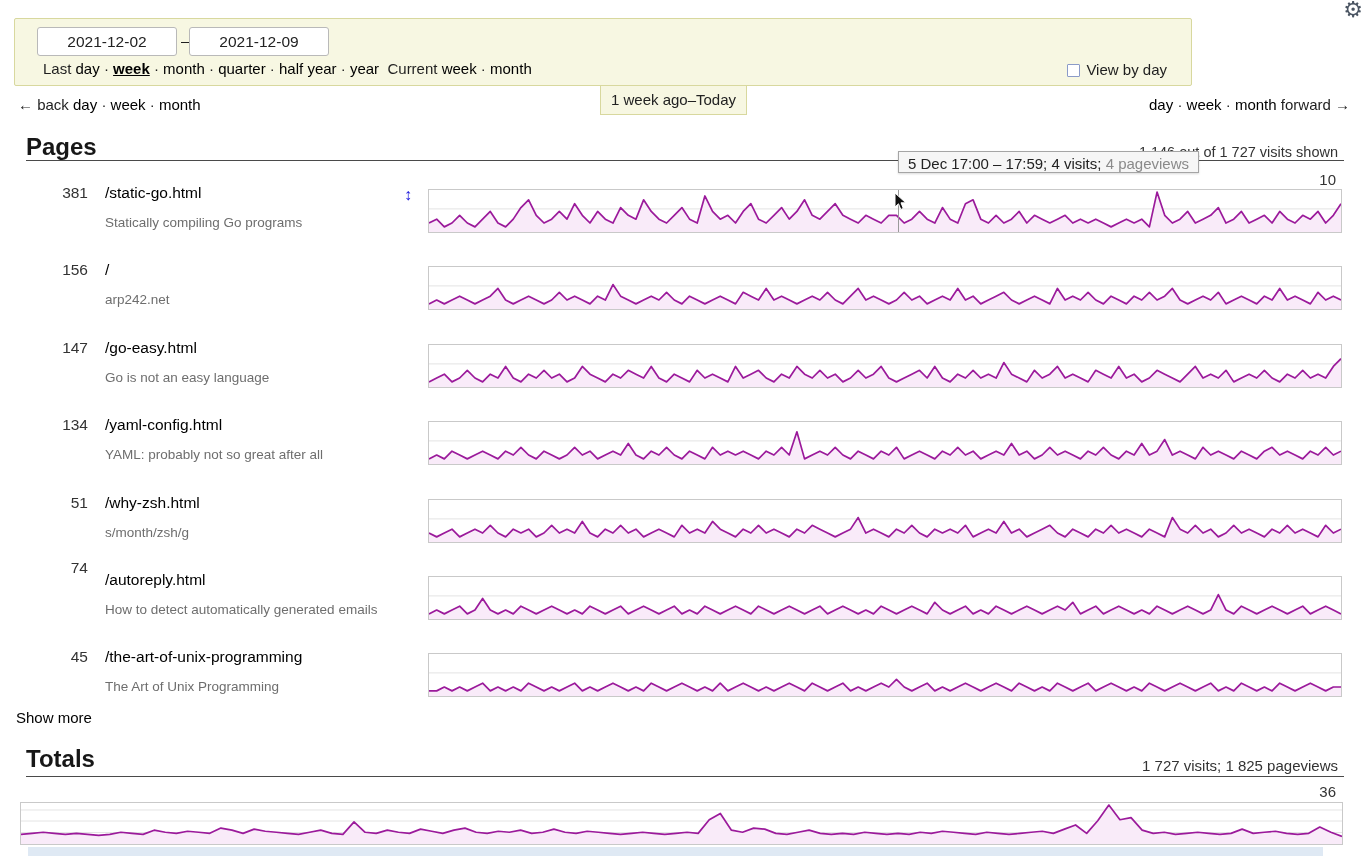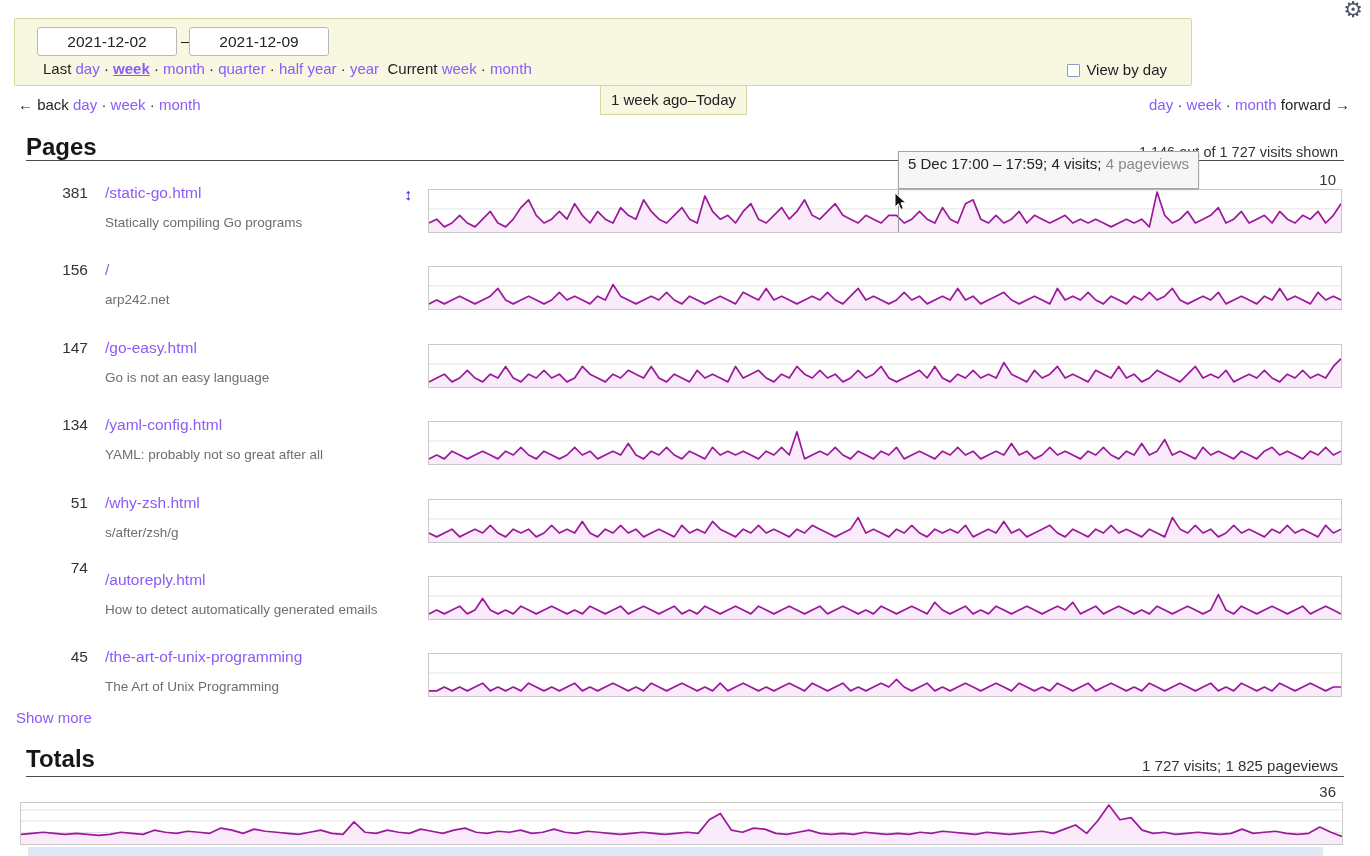--- a/index.html
+++ b/index.html
@@ -1,19 +1,19 @@
 <!DOCTYPE html>
 <html><head>
 <meta charset="utf-8">
 <style>
   * { margin:0; padding:0; box-sizing:border-box; }
   html,body { width:1370px; height:856px; background:#fff; overflow:hidden;
     font-family:"Liberation Sans", sans-serif; color:#1f1f1f; font-size:15px; }
   .abs { position:absolute; }
-  a.lnk, .lnk { color:#8b5cf6; text-decoration:none; cursor:pointer; }
+  a.lnk, .lnk { color:#000000; text-decoration:none; cursor:pointer; }
   .sel { font-weight:bold; text-decoration:underline; }
   .muted { color:#6e6e6e; }
   
   .panel { position:absolute; left:14px; top:18px; width:1178px; height:68px;
     background:#f7f7e2; border:1px solid #d8d89e; border-radius:2px; }
   .txtinput { position:absolute; background:#fff; border:1px solid #b9b9b9; border-radius:3px;
     font-family:"Liberation Sans", sans-serif; font-size:15.5px; color:#222; padding:0 6px; outline:none; }
   .dateinput { text-align:center; }
   .checkbox { display:inline-block; width:13px; height:13px; background:#fff;
     border:1px solid #8b9bc8; border-radius:1px; vertical-align:-2px; margin-right:6px; }
@@ -27,21 +27,21 @@
   .count { position:absolute; left:26px; width:62px; text-align:right; font-size:15.5px; color:#333; }
   .pagelink { position:absolute; left:105px; font-size:15.5px; }
   .pagedesc { position:absolute; left:105px; font-size:13.5px; color:#6e6e6e; }
   .chart { position:absolute; left:428px; width:914px; height:44px;
     border:1px solid #c9c9c9; background:#fff; overflow:hidden; }
   .chart svg { position:absolute; left:0; top:0; width:100%; height:100%; display:block; }
   .totchart { left:20px; width:1323px; height:43px; }
   .scaleicon { position:absolute; left:404px; font-size:16px; font-weight:bold; color:#2420dd; cursor:pointer; }
   .hoverline { position:absolute; width:1px; background:#9a9a9a; z-index:5; }
   .tooltip { position:absolute; left:898px; top:151px; z-index:10; white-space:nowrap;
-    background:#f6f6f6; border:1px solid #a5a5a5; padding:3px 9px 16px 9px; font-size:15px; color:#222;
+    background:#f6f6f6; border:1px solid #a5a5a5; padding:3px 9px 0 9px; font-size:15px; color:#222;
     box-shadow:0 1px 2px rgba(0,0,0,.15); }
   .ymax { position:absolute; font-size:15px; color:#333; }
   .rightmeta { position:absolute; font-size:14.5px; color:#333; }
   .gear { position:absolute; right:7px; top:-3px; font-size:22px; color:#4b5563; cursor:pointer; }
   .strip { position:absolute; left:28px; top:847px; width:1295px; height:9px; background:#dfe9f4; }
   .cursor { position:absolute; left:894px; top:192px; z-index:20; }
 </style>
 </head>
 <body>
 
@@ -141,21 +141,21 @@
   <div class="chart" style="top:421px;">
       <svg viewBox="0 0 1000 100" preserveAspectRatio="none">
         <line x1="0" x2="1000" y1="45" y2="45" stroke="#e4e4e4" vector-effect="non-scaling-stroke"></line>
         <polygon points="0,100 0.0,87.8 8.4,78.6 16.8,87.8 25.2,69.4 33.6,78.6 42.0,87.8 50.4,78.6 58.8,69.4 67.2,78.6 75.6,87.8 84.0,69.4 92.4,78.6 100.8,60.2 109.2,78.6 117.6,87.8 126.1,69.4 134.5,78.6 142.9,87.8 151.3,78.6 159.7,60.2 168.1,78.6 176.5,69.4 184.9,87.8 193.3,78.6 201.7,69.4 210.1,78.6 218.5,51.0 226.9,78.6 235.3,87.8 243.7,69.4 252.1,78.6 260.5,60.2 268.9,78.6 277.3,87.8 285.7,69.4 294.1,78.6 302.5,87.8 310.9,60.2 319.3,78.6 327.7,69.4 336.1,78.6 344.5,69.4 352.9,78.6 361.3,87.8 369.7,69.4 378.2,78.6 386.6,60.2 395.0,78.6 403.4,23.4 411.8,87.8 420.2,78.6 428.6,69.4 437.0,78.6 445.4,60.2 453.8,78.6 462.2,87.8 470.6,69.4 479.0,78.6 487.4,87.8 495.8,69.4 504.2,78.6 512.6,60.2 521.0,87.8 529.4,78.6 537.8,69.4 546.2,78.6 554.6,87.8 563.0,69.4 571.4,78.6 579.8,60.2 588.2,78.6 596.6,69.4 605.0,87.8 613.4,78.6 621.8,69.4 630.3,78.6 638.7,51.0 647.1,78.6 655.5,69.4 663.9,87.8 672.3,78.6 680.7,60.2 689.1,78.6 697.5,69.4 705.9,78.6 714.3,87.8 722.7,69.4 731.1,78.6 739.5,60.2 747.9,78.6 756.3,87.8 764.7,69.4 773.1,78.6 781.5,51.0 789.9,78.6 798.3,69.4 806.7,41.8 815.1,78.6 823.5,69.4 831.9,78.6 840.3,87.8 848.7,60.2 857.1,78.6 865.5,69.4 873.9,78.6 882.4,87.8 890.8,69.4 899.2,78.6 907.6,87.8 916.0,69.4 924.4,60.2 932.8,78.6 941.2,69.4 949.6,78.6 958.0,87.8 966.4,69.4 974.8,78.6 983.2,60.2 991.6,78.6 1000.0,69.4 1000,100" fill="#f9ebf9"></polygon>
         <polyline points="0.0,87.8 8.4,78.6 16.8,87.8 25.2,69.4 33.6,78.6 42.0,87.8 50.4,78.6 58.8,69.4 67.2,78.6 75.6,87.8 84.0,69.4 92.4,78.6 100.8,60.2 109.2,78.6 117.6,87.8 126.1,69.4 134.5,78.6 142.9,87.8 151.3,78.6 159.7,60.2 168.1,78.6 176.5,69.4 184.9,87.8 193.3,78.6 201.7,69.4 210.1,78.6 218.5,51.0 226.9,78.6 235.3,87.8 243.7,69.4 252.1,78.6 260.5,60.2 268.9,78.6 277.3,87.8 285.7,69.4 294.1,78.6 302.5,87.8 310.9,60.2 319.3,78.6 327.7,69.4 336.1,78.6 344.5,69.4 352.9,78.6 361.3,87.8 369.7,69.4 378.2,78.6 386.6,60.2 395.0,78.6 403.4,23.4 411.8,87.8 420.2,78.6 428.6,69.4 437.0,78.6 445.4,60.2 453.8,78.6 462.2,87.8 470.6,69.4 479.0,78.6 487.4,87.8 495.8,69.4 504.2,78.6 512.6,60.2 521.0,87.8 529.4,78.6 537.8,69.4 546.2,78.6 554.6,87.8 563.0,69.4 571.4,78.6 579.8,60.2 588.2,78.6 596.6,69.4 605.0,87.8 613.4,78.6 621.8,69.4 630.3,78.6 638.7,51.0 647.1,78.6 655.5,69.4 663.9,87.8 672.3,78.6 680.7,60.2 689.1,78.6 697.5,69.4 705.9,78.6 714.3,87.8 722.7,69.4 731.1,78.6 739.5,60.2 747.9,78.6 756.3,87.8 764.7,69.4 773.1,78.6 781.5,51.0 789.9,78.6 798.3,69.4 806.7,41.8 815.1,78.6 823.5,69.4 831.9,78.6 840.3,87.8 848.7,60.2 857.1,78.6 865.5,69.4 873.9,78.6 882.4,87.8 890.8,69.4 899.2,78.6 907.6,87.8 916.0,69.4 924.4,60.2 932.8,78.6 941.2,69.4 949.6,78.6 958.0,87.8 966.4,69.4 974.8,78.6 983.2,60.2 991.6,78.6 1000.0,69.4" fill="none" stroke="#9b1a9b" stroke-width="1.7" stroke-linejoin="round" vector-effect="non-scaling-stroke"></polyline>
       </svg>
     </div>
 
   <div class="count" style="top:494px;">51</div>
   <a class="pagelink lnk" style="top:494px;">/why-zsh.html</a>
-  <div class="pagedesc" style="top:525px;">s/after/zsh/g</div>
+  <div class="pagedesc" style="top:525px;">s/month/zsh/g</div>
   <div class="chart" style="top:499px;">
       <svg viewBox="0 0 1000 100" preserveAspectRatio="none">
         <line x1="0" x2="1000" y1="45" y2="45" stroke="#e4e4e4" vector-effect="non-scaling-stroke"></line>
         <polygon points="0,100 0.0,78.6 8.4,87.8 16.8,78.6 25.2,69.4 33.6,87.8 42.0,78.6 50.4,69.4 58.8,78.6 67.2,60.2 75.6,78.6 84.0,87.8 92.4,69.4 100.8,78.6 109.2,69.4 117.6,87.8 126.1,78.6 134.5,60.2 142.9,78.6 151.3,69.4 159.7,78.6 168.1,51.0 176.5,78.6 184.9,87.8 193.3,69.4 201.7,78.6 210.1,60.2 218.5,78.6 226.9,69.4 235.3,87.8 243.7,78.6 252.1,69.4 260.5,78.6 268.9,87.8 277.3,60.2 285.7,78.6 294.1,69.4 302.5,78.6 310.9,51.0 319.3,69.4 327.7,78.6 336.1,87.8 344.5,69.4 352.9,78.6 361.3,60.2 369.7,78.6 378.2,69.4 386.6,78.6 395.0,87.8 403.4,69.4 411.8,78.6 420.2,60.2 428.6,69.4 437.0,78.6 445.4,87.8 453.8,78.6 462.2,69.4 470.6,41.8 479.0,78.6 487.4,69.4 495.8,78.6 504.2,87.8 512.6,69.4 521.0,78.6 529.4,60.2 537.8,78.6 546.2,87.8 554.6,69.4 563.0,78.6 571.4,69.4 579.8,78.6 588.2,60.2 596.6,87.8 605.0,78.6 613.4,69.4 621.8,78.6 630.3,51.0 638.7,78.6 647.1,69.4 655.5,87.8 663.9,78.6 672.3,69.4 680.7,60.2 689.1,78.6 697.5,87.8 705.9,69.4 714.3,78.6 722.7,87.8 731.1,69.4 739.5,78.6 747.9,60.2 756.3,78.6 764.7,69.4 773.1,78.6 781.5,87.8 789.9,69.4 798.3,78.6 806.7,87.8 815.1,41.8 823.5,69.4 831.9,78.6 840.3,60.2 848.7,78.6 857.1,69.4 865.5,87.8 873.9,78.6 882.4,60.2 890.8,78.6 899.2,69.4 907.6,78.6 916.0,87.8 924.4,69.4 932.8,78.6 941.2,60.2 949.6,78.6 958.0,69.4 966.4,78.6 974.8,87.8 983.2,60.2 991.6,78.6 1000.0,69.4 1000,100" fill="#f9ebf9"></polygon>
         <polyline points="0.0,78.6 8.4,87.8 16.8,78.6 25.2,69.4 33.6,87.8 42.0,78.6 50.4,69.4 58.8,78.6 67.2,60.2 75.6,78.6 84.0,87.8 92.4,69.4 100.8,78.6 109.2,69.4 117.6,87.8 126.1,78.6 134.5,60.2 142.9,78.6 151.3,69.4 159.7,78.6 168.1,51.0 176.5,78.6 184.9,87.8 193.3,69.4 201.7,78.6 210.1,60.2 218.5,78.6 226.9,69.4 235.3,87.8 243.7,78.6 252.1,69.4 260.5,78.6 268.9,87.8 277.3,60.2 285.7,78.6 294.1,69.4 302.5,78.6 310.9,51.0 319.3,69.4 327.7,78.6 336.1,87.8 344.5,69.4 352.9,78.6 361.3,60.2 369.7,78.6 378.2,69.4 386.6,78.6 395.0,87.8 403.4,69.4 411.8,78.6 420.2,60.2 428.6,69.4 437.0,78.6 445.4,87.8 453.8,78.6 462.2,69.4 470.6,41.8 479.0,78.6 487.4,69.4 495.8,78.6 504.2,87.8 512.6,69.4 521.0,78.6 529.4,60.2 537.8,78.6 546.2,87.8 554.6,69.4 563.0,78.6 571.4,69.4 579.8,78.6 588.2,60.2 596.6,87.8 605.0,78.6 613.4,69.4 621.8,78.6 630.3,51.0 638.7,78.6 647.1,69.4 655.5,87.8 663.9,78.6 672.3,69.4 680.7,60.2 689.1,78.6 697.5,87.8 705.9,69.4 714.3,78.6 722.7,87.8 731.1,69.4 739.5,78.6 747.9,60.2 756.3,78.6 764.7,69.4 773.1,78.6 781.5,87.8 789.9,69.4 798.3,78.6 806.7,87.8 815.1,41.8 823.5,69.4 831.9,78.6 840.3,60.2 848.7,78.6 857.1,69.4 865.5,87.8 873.9,78.6 882.4,60.2 890.8,78.6 899.2,69.4 907.6,78.6 916.0,87.8 924.4,69.4 932.8,78.6 941.2,60.2 949.6,78.6 958.0,69.4 966.4,78.6 974.8,87.8 983.2,60.2 991.6,78.6 1000.0,69.4" fill="none" stroke="#9b1a9b" stroke-width="1.7" stroke-linejoin="round" vector-effect="non-scaling-stroke"></polyline>
       </svg>
     </div>
 
   <div class="count" style="top:559px;">74</div>
   <a class="pagelink lnk" style="top:571px;">/autoreply.html</a>

